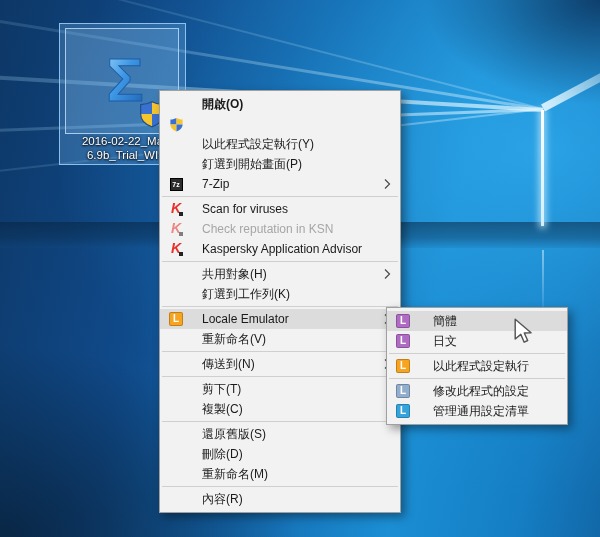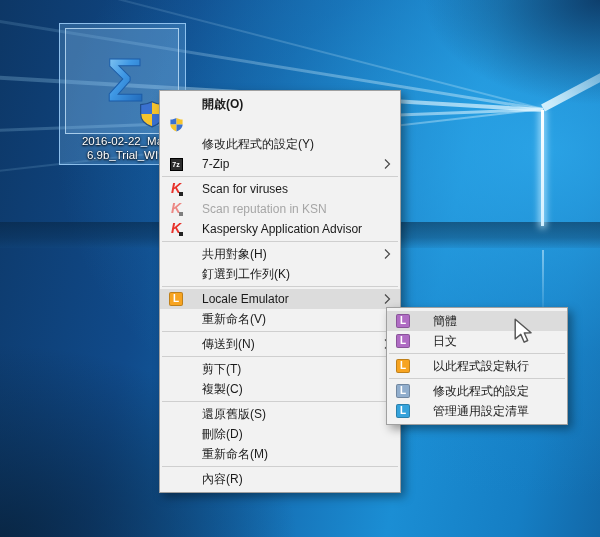--- a/index.html
+++ b/index.html
@@ -134,23 +134,26 @@
       <svg width="15" height="15" viewBox="0 0 16 16">
         <path d="M8 1 C6.2 1.9 4.2 2.5 1.5 2.7 L1.5 8 L8 8 Z" fill="#3a71d0"></path>
         <path d="M8 1 C9.8 1.9 11.8 2.5 14.5 2.7 L14.5 8 L8 8 Z" fill="#f6c42d"></path>
         <path d="M1.5 8 L8 8 L8 15.4 C5 14.3 1.5 11.8 1.5 8 Z" fill="#f6c42d"></path>
         <path d="M8 8 L14.5 8 C14.5 11.8 11 14.3 8 15.4 Z" fill="#3a71d0"></path>
       </svg>
     </span>
   </div>
 
   <div class="mi">
-    <span class="mi-label">修改此程式的設定(Y)</span>
-  </div>
-
+    <span class="mi-label">以此程式設定執行(Y)</span>
+  </div>
+
+  <div class="mi">
+    <span class="mi-label">釘選到開始畫面(P)</span>
+  </div>
 
   <div class="mi">
     <span class="mi-ic">
       <span class="zipchip">7z</span>
     </span>
     <span class="mi-label">7-Zip</span>
     <span class="mi-arrow">
       <svg width="7" height="11">
           <polyline points="1,1 5.5,5.5 1,10" fill="none" stroke="#4a4a4a" stroke-width="1.2"></polyline>
         </svg>
@@ -163,21 +166,21 @@
     <span class="mi-ic">
       <span class="kchip">K</span>
     </span>
     <span class="mi-label">Scan for viruses</span>
   </div>
 
   <div class="mi dis">
     <span class="mi-ic dim">
       <span class="kchip">K</span>
     </span>
-    <span class="mi-label">Scan reputation in KSN</span>
+    <span class="mi-label">Check reputation in KSN</span>
   </div>
 
   <div class="mi">
     <span class="mi-ic">
       <span class="kchip">K</span>
     </span>
     <span class="mi-label">Kaspersky Application Advisor</span>
   </div>
 
   <div class="msep"></div>

